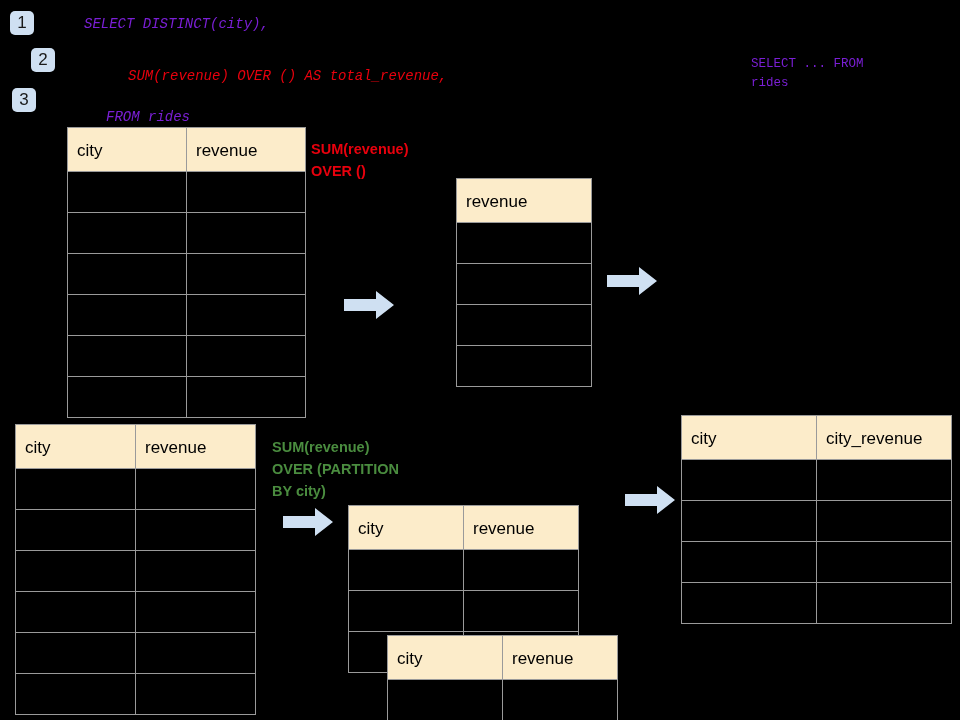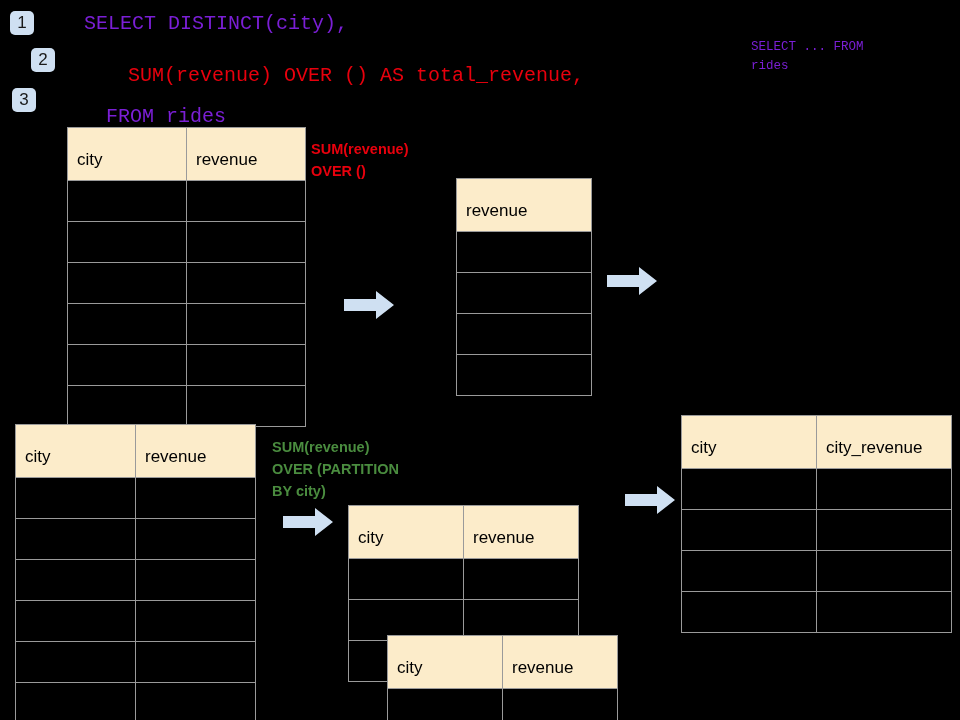--- a/index.html
+++ b/index.html
@@ -27,31 +27,33 @@
     line-height: 24px;
     text-align: center;
     width: 24px;
     height: 24px;
   }
 
   
   .code {
     position: absolute;
     font-family: "Liberation Mono", monospace;
-    font-size: 20px;
+    font-size: 14px;
     line-height: 22px;
     white-space: pre;
     letter-spacing: 0px;
+    font-style: italic;
   }
   .code-sm {
     position: absolute;
     font-family: "Liberation Mono", monospace;
     font-size: 12.5px;
     line-height: 19px;
     white-space: pre;
+    margin-top: 17px;
   }
 
   
   .anno {
     position: absolute;
     font-family: Liberation Sans, sans-serif;
     font-size: 14.5px;
     line-height: 22px;
     white-space: pre;
     font-weight: bold;
@@ -71,21 +73,21 @@
     height: 40px;
   }
   .tbl th {
     border: 1px solid #9a9a9a;
     background: #fcecca;
     color: #000000;
     font-family: "Liberation Sans", sans-serif;
     font-size: 17px;
     font-weight: normal;
     text-align: left;
-    padding: 12px 0 0 9px;
+    padding: 3px 0 0 9px;
     height: 40px;
   }
 
   
   .arrow {
     position: absolute;
   }
 </style>
 </head>
 <body>

